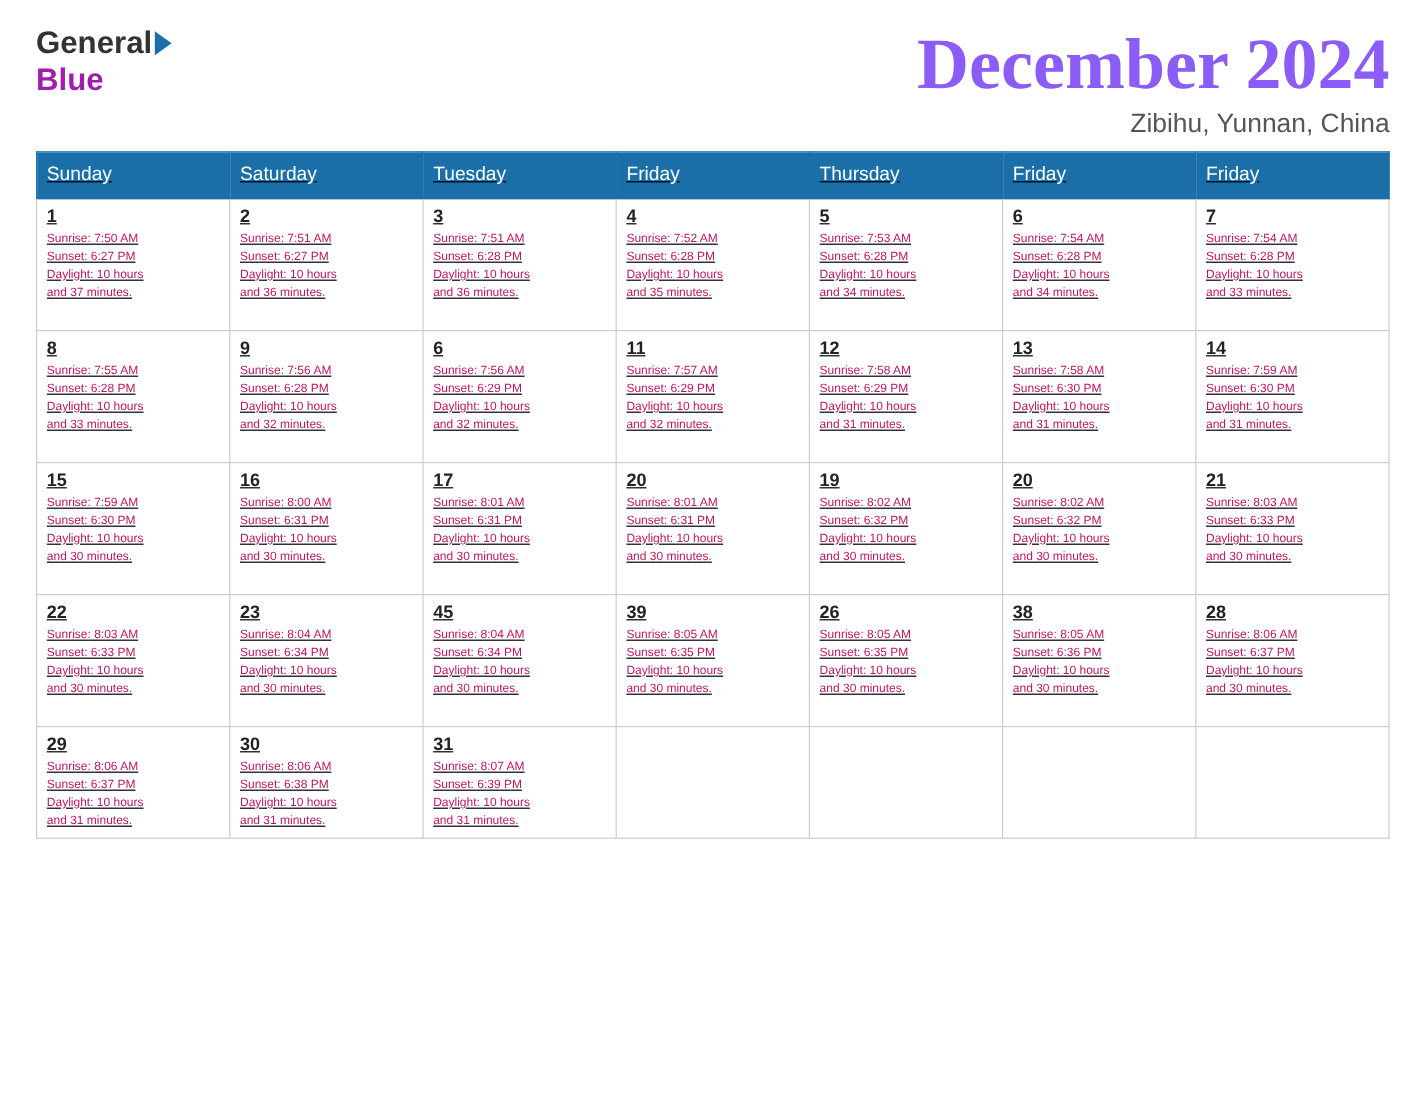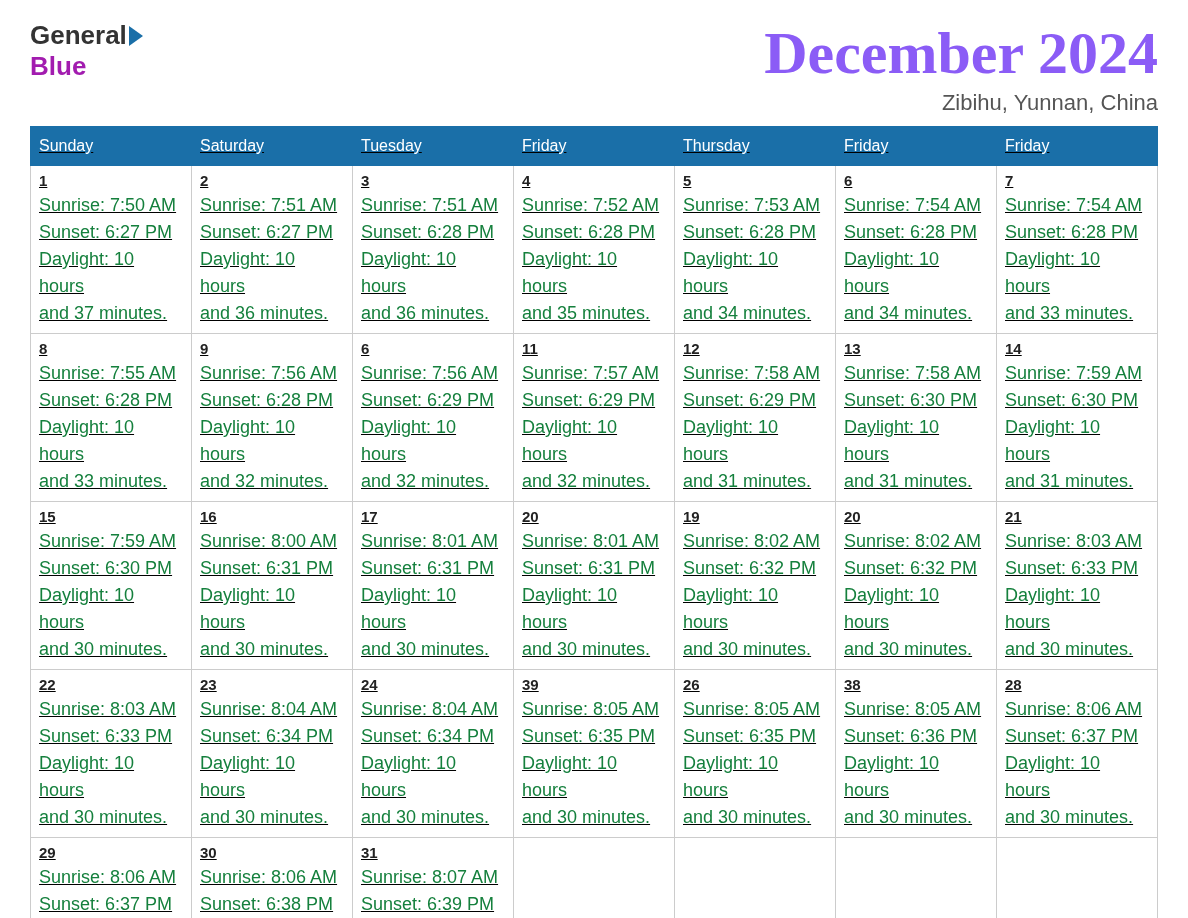--- a/index.html
+++ b/index.html
@@ -82,23 +82,23 @@
       height: 110px;
     }
     .day-num {
       font-size: 15px;
       font-weight: bold;
       color: #222;
       margin-bottom: 3px;
       display: block;
     }
     .day-info {
-      font-size: 18px;
+      font-size: 10px;
       line-height: 1.5;
-      color: #15803d;
+      color: #be185d;
     }
     tbody tr:last-child td {
       height: 90px;
     }
     .empty-cell {
       background: #fff;
     }
   </style>
 </head>
 <body>
@@ -223,21 +223,21 @@
       <tr>
         <td>
           <span class="day-num">22</span>
           <div class="day-info">Sunrise: 8:03 AM<br>Sunset: 6:33 PM<br>Daylight: 10 hours<br>and 30 minutes.</div>
         </td>
         <td>
           <span class="day-num">23</span>
           <div class="day-info">Sunrise: 8:04 AM<br>Sunset: 6:34 PM<br>Daylight: 10 hours<br>and 30 minutes.</div>
         </td>
         <td>
-          <span class="day-num">24</span>
+          <span class="day-num">45</span>
           <div class="day-info">Sunrise: 8:04 AM<br>Sunset: 6:34 PM<br>Daylight: 10 hours<br>and 30 minutes.</div>
         </td>
         <td>
           <span class="day-num">39</span>
           <div class="day-info">Sunrise: 8:05 AM<br>Sunset: 6:35 PM<br>Daylight: 10 hours<br>and 30 minutes.</div>
         </td>
         <td>
           <span class="day-num">26</span>
           <div class="day-info">Sunrise: 8:05 AM<br>Sunset: 6:35 PM<br>Daylight: 10 hours<br>and 30 minutes.</div>
         </td>

